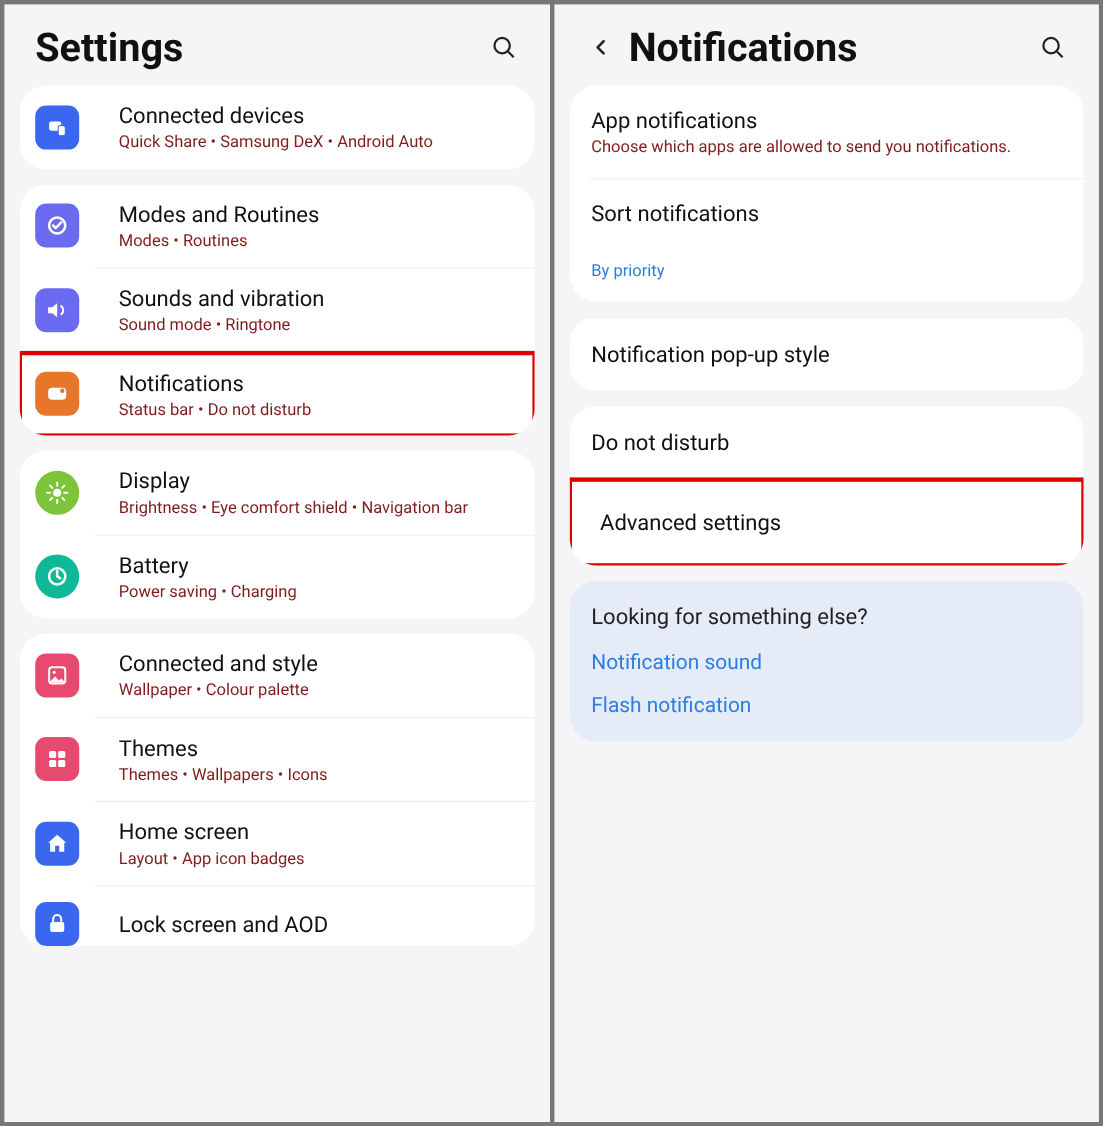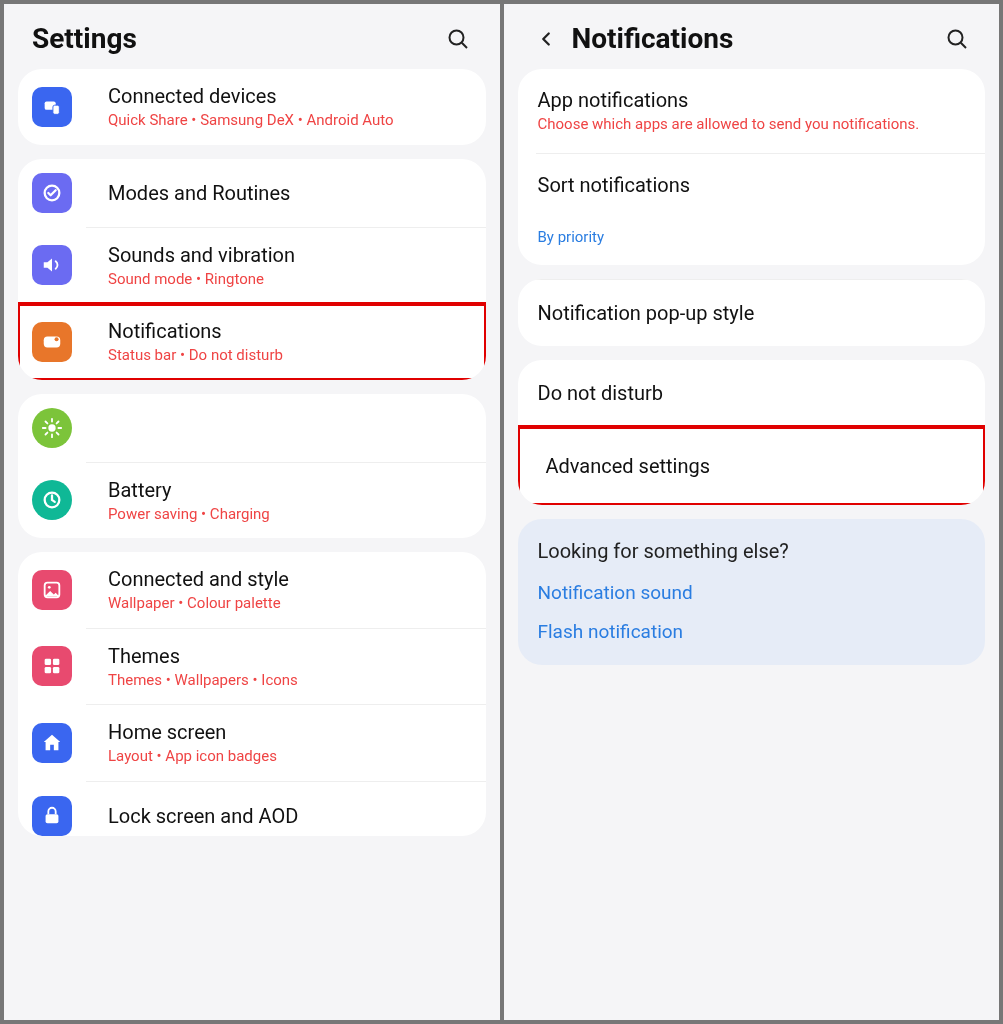--- a/index.html
+++ b/index.html
@@ -23,21 +23,21 @@
   align-items: center;
   padding: 18px 28px 14px 28px;
 }
 .header .back {
   width: 28px; height: 28px;
   display: flex; align-items: center; justify-content: center;
   margin-right: 12px;
   cursor: pointer;
 }
 .header .title {
-  font-size: 28px;
+  font-size: 36px;
   font-weight: 700;
   color: #111;
   flex: 1;
 }
 .header .search {
   width: 28px; height: 28px;
   display: flex; align-items: center; justify-content: center;
   cursor: pointer;
 }
 .card {
@@ -62,21 +62,21 @@
   flex-shrink: 0;
 }
 .row-text { flex: 1; min-width: 0; }
 .row-title {
   font-size: 20px;
   color: #111;
   line-height: 1.3;
 }
 .row-sub {
   font-size: 15px;
-  color: #ef4444;
+  color: #7f1d1d;
   line-height: 1.3;
   margin-top: 2px;
 }
 .row-sub.link { color: #2a7de1; margin-top: 30px; }
 .divider {
   height: 1px;
   background: #eee;
   margin-left: 68px;
 }
 .divider.full { margin-left: 18px; }
@@ -138,20 +138,21 @@
   <div class="card">
     <div class="row with-icon">
       <div class="icon" style="background:#6b6bf2">
         <svg width="22" height="22" viewBox="0 0 24 24" fill="none" stroke="#fff" stroke-width="2.5">
             <circle cx="12" cy="12" r="8"></circle>
             <path d="M8 12 l2.5 2.5 L16 9" stroke-linecap="round" stroke-linejoin="round"></path>
           </svg>
       </div>
       <div class="row-text">
         <div class="row-title">Modes and Routines</div>
+        <div class="row-sub">Modes  •  Routines</div>
       </div>
     </div>
     <div class="divider"></div>
     <div class="row with-icon">
       <div class="icon" style="background:#6b6bf2">
         <svg width="22" height="22" viewBox="0 0 24 24" fill="#fff">
             <path d="M3 9v6h4l5 4V5L7 9H3z"></path>
             <path d="M16 8a5 5 0 010 8" fill="none" stroke="#fff" stroke-width="2" stroke-linecap="round"></path>
           </svg>
       </div>
@@ -185,20 +186,24 @@
               <line x1="12" y1="19" x2="12" y2="22"></line>
               <line x1="2" y1="12" x2="5" y2="12"></line>
               <line x1="19" y1="12" x2="22" y2="12"></line>
               <line x1="4.9" y1="4.9" x2="7" y2="7"></line>
               <line x1="17" y1="17" x2="19.1" y2="19.1"></line>
               <line x1="4.9" y1="19.1" x2="7" y2="17"></line>
               <line x1="17" y1="7" x2="19.1" y2="4.9"></line>
             </g>
           </svg>
       </div>
+      <div class="row-text">
+        <div class="row-title">Display</div>
+        <div class="row-sub">Brightness  •  Eye comfort shield  •  Navigation bar</div>
+      </div>
     </div>
     <div class="divider"></div>
     <div class="row with-icon">
       <div class="icon" style="background:#0fb896;border-radius:20px">
         <svg width="22" height="22" viewBox="0 0 24 24" fill="none" stroke="#fff" stroke-width="2.5">
             <circle cx="12" cy="12" r="8"></circle>
             <path d="M12 7v5l3 2" stroke-linecap="round"></path>
           </svg>
       </div>
       <div class="row-text">

